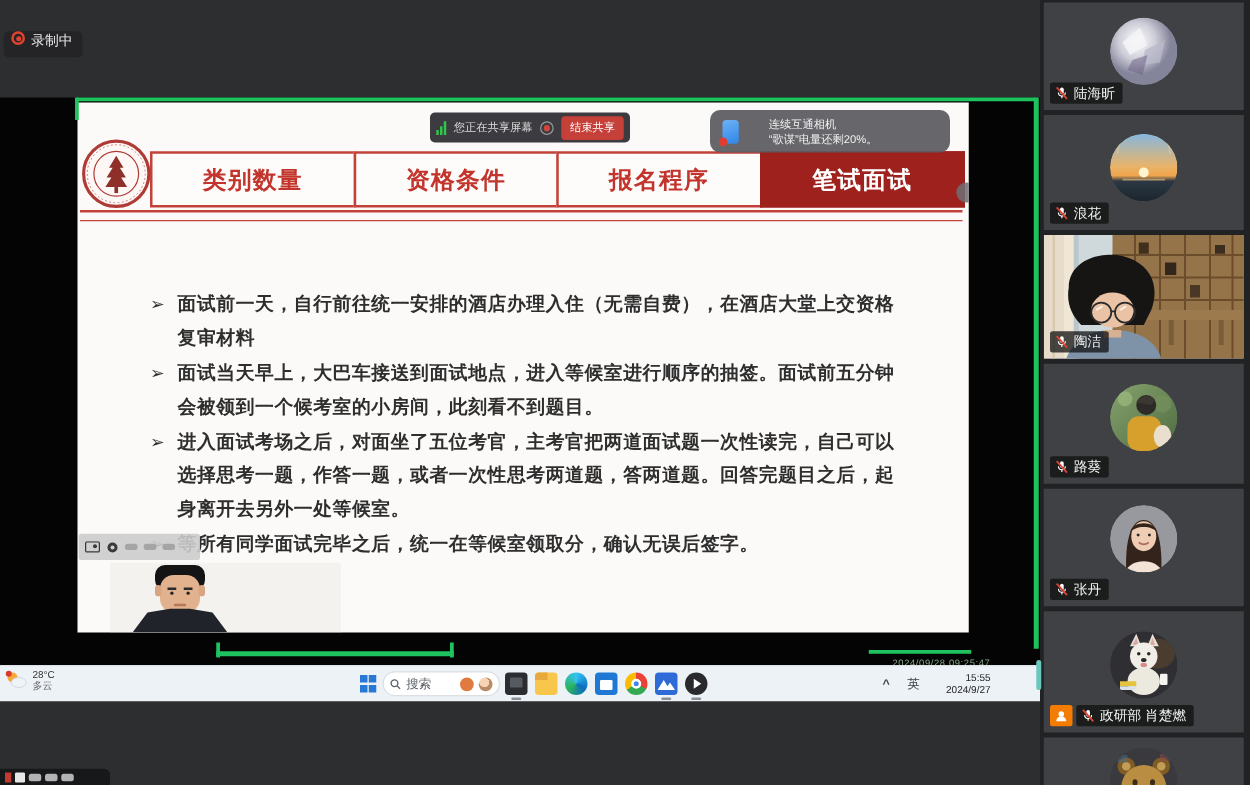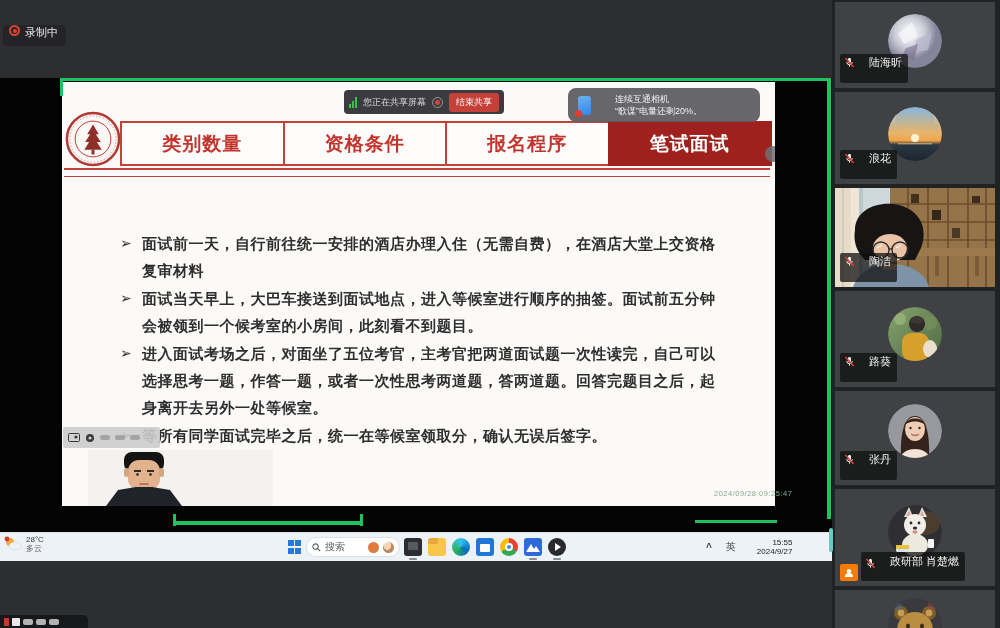--- a/index.html
+++ b/index.html
@@ -125,25 +125,25 @@
   .t3{top:188px;height:99px;}
   .t4{top:291px;height:96px;}
   .t5{top:391px;height:94px;}
   .t6{top:489px;height:97px;}
   .t7{top:590px;height:90px;}
   .avatar{position:absolute;left:53px;width:54px;height:54px;border-radius:50%;overflow:hidden;}
   .t1 .avatar{top:12px;} .t2 .avatar{top:15px;} .t4 .avatar{top:16px;}
   .t5 .avatar{top:13px;} .t6 .avatar{top:16px;} .t7 .avatar{top:8px;}
   .video-fill{position:absolute;inset:0;}
   .plabel{position:absolute;left:5px;bottom:5px;height:17px;background:rgba(15,15,15,0.74);
-    border-radius:2px;display:flex;align-items:center;gap:14px;padding:0 6px 12px 4px;}
+    border-radius:2px;display:flex;align-items:center;gap:4px;padding:0 6px 0 4px;}
   .plabel span{color:#f2f2f2;font-size:11px;white-space:nowrap;}
   .host-badge{position:absolute;left:5px;bottom:5px;width:18px;height:17px;background:#f57c02;
     border-radius:2px;display:flex;align-items:center;justify-content:center;}
-  .t6 .plabel{left:26px;align-items:flex-end;}
+  .t6 .plabel{left:26px;}
   .collapse-handle{left:829px;top:528px;width:4px;height:24px;background:#6cc7be;border-radius:2px;}
 
   
   .footer-pill{left:0;top:615px;width:88px;height:13px;background:#17181a;border-radius:0 5px 0 0;
     display:flex;align-items:center;gap:3px;padding:0 4px;box-sizing:border-box;overflow:hidden;}
   .footer-pill .fred{width:5px;height:8px;background:#c23b2e;}
   .footer-pill .fwhite{width:8px;height:8px;background:#e8e8e8;border-radius:1px;}
   .footer-pill .fblk{width:10px;height:6px;background:#cfcfcf;border-radius:2px;opacity:.85;}
 </style>
 </head>
@@ -252,21 +252,21 @@
   <div class="abs toast" style="top:10px;gap:24px;">
     <span class="phone-ico">
         <i></i>
       </span>
     <span class="lines">
       <span style="display:block;">连续互通相机</span>
       <span style="display:block;">“歌谋”电量还剩20%。</span>
     </span>
   </div>
 
-  <div class="abs share-ts" style="top:411px;">2024/09/28 09:25:47</div>
+  <div class="abs share-ts" style="top:448px;">2024/09/28 09:25:47</div>
 
   <div class="abs taskbar">
     <div class="abs tb-weather">
       <svg width="18" height="16" viewBox="0 0 18 16">
         <circle cx="6" cy="6" r="4" fill="#f6a83c"></circle>
         <ellipse cx="11" cy="10" rx="6" ry="4" fill="#eef3f7" stroke="#c6d0d8" stroke-width="0.6"></ellipse>
         <circle cx="3" cy="3" r="2.4" fill="#d93a2b"></circle>
       </svg>
       <span class="wtxt">
         <span style="display:block;">28°C</span>

